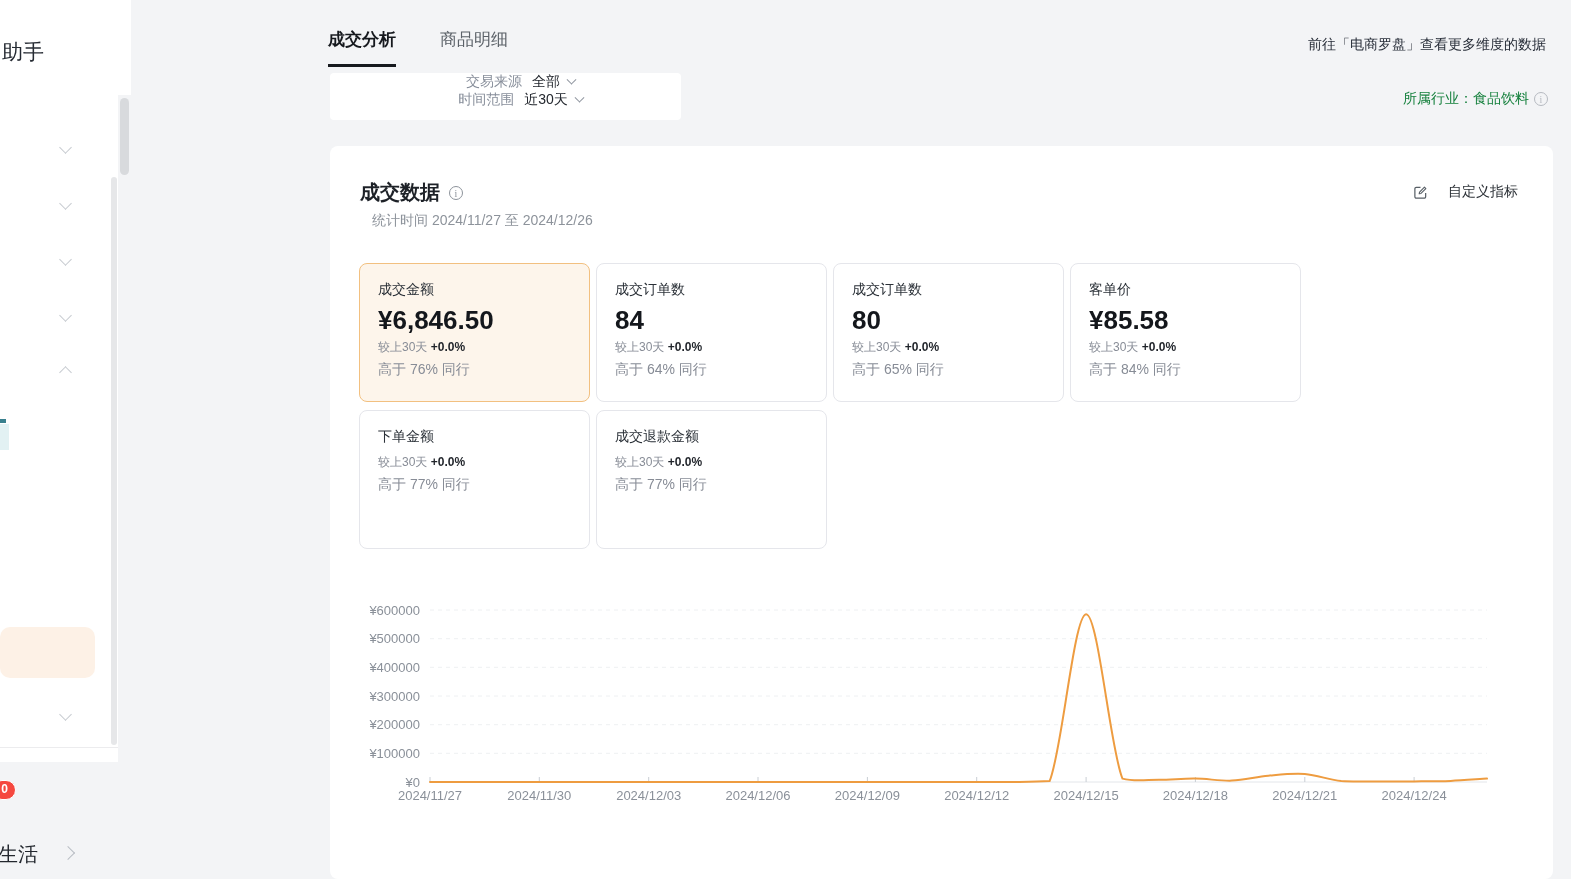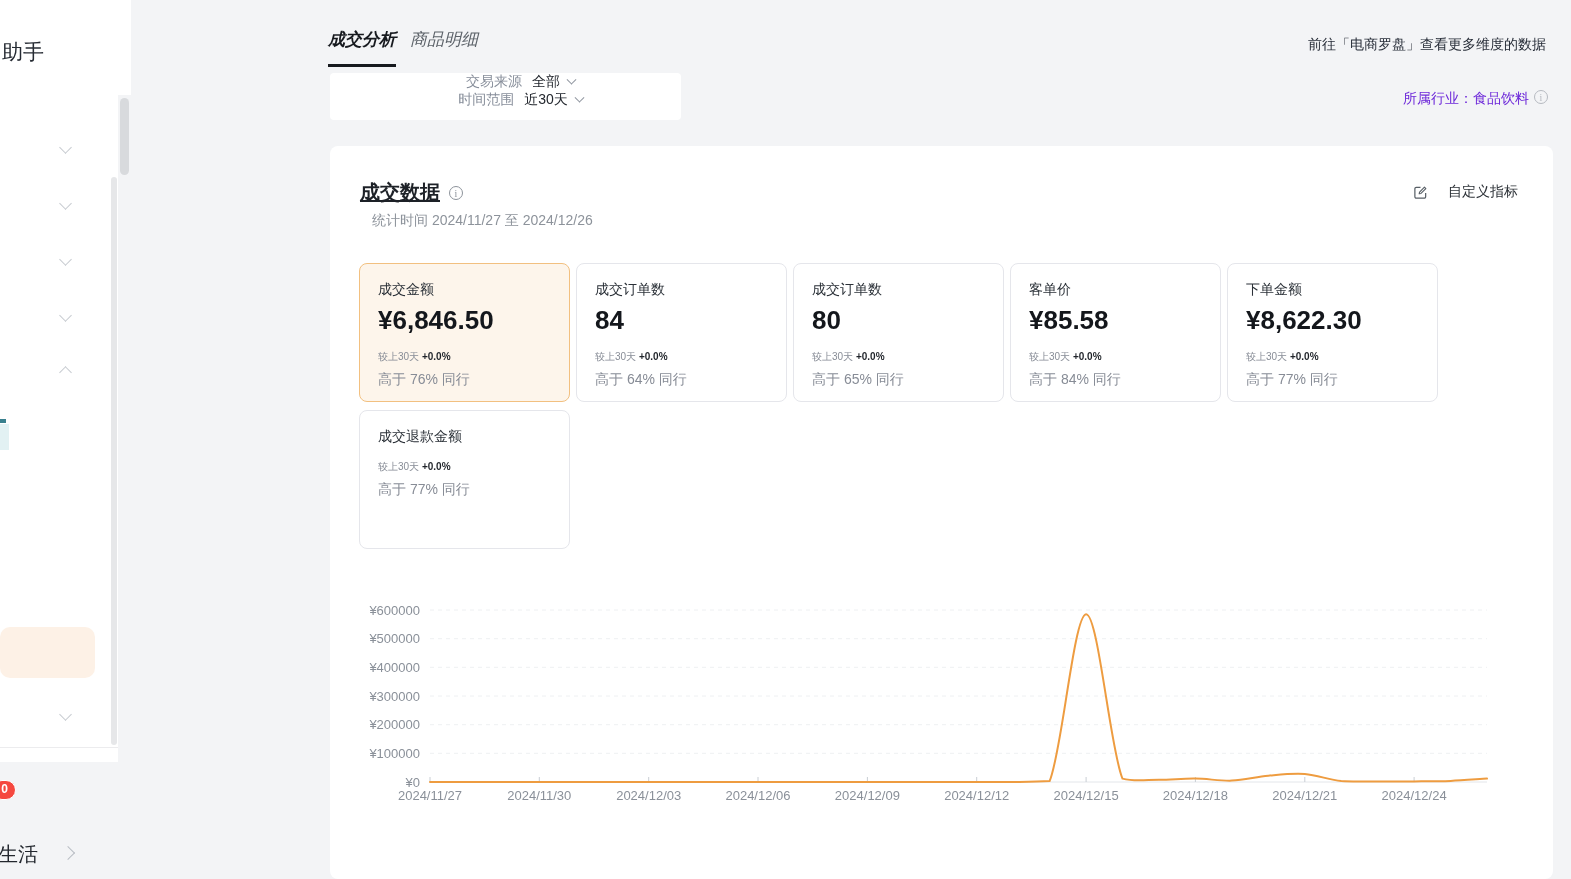--- a/index.html
+++ b/index.html
@@ -20,52 +20,52 @@
   .sb-divider { position:absolute; left:0; top:747px; width:118px; height:1px; background:#ececee; }
   .sb-badge { position:absolute; left:-8px; top:780px; height:20px; min-width:24px; padding:0 7px; background:#f5483f; border:1.5px solid #fff; border-radius:11px; color:#fff; font-size:12px; font-weight:700; line-height:17px; text-align:right; }
   .sb-bottom-label { position:absolute; left:-2px; top:841px; font-size:20px; color:#23272e; white-space:nowrap; }
   .sb-bottom-chev { position:absolute; left:63px; top:848px; width:10px; height:10px; }
 
   
   .main { position:absolute; left:118px; top:0; width:1453px; height:879px; }
   .gutter-white { position:absolute; left:0; top:0; width:13px; height:95px; background:#fff; }
   .gutter-thumb { position:absolute; left:2px; top:98px; width:9px; height:77px; background:#d8dadd; border-radius:4.5px; }
 
-  .tabs { position:absolute; left:210px; top:28px; display:flex; gap:14px;font-style:italic; }
+  .tabs { position:absolute; left:210px; top:28px; display:flex; gap:44px; }
   .tab { font-size:17px; color:#5c6269; padding-bottom:13px; cursor:pointer; }
   .tab.active { color:#16191e; font-weight:700; border-bottom:3px solid #16191e; }
 
   .top-link { position:absolute; right:25px; top:36px; font-size:14px; color:#272d38; cursor:pointer; }
 
   .filter-bar { position:absolute; left:212px; top:73px; width:351px; height:47px; background:#fff; border-radius:4px; display:flex; align-items:center; padding-left:30px;flex-direction:column; }
   .f-label { font-size:14px; color:#878e9a; margin-right:10px; }
   .f-value { font-size:14px; color:#23272e; margin-right:8px; }
   .dchev { display:inline-block; width:7px; height:7px; border-right:1.4px solid #8e949e; border-bottom:1.4px solid #8e949e; transform:rotate(45deg) translate(-2px,-2px); }
   .f-group { display:flex; align-items:center; }
   .f-gap { width:56px; }
 
-  .industry { position:absolute; right:23px; top:90px; font-size:14px; color:#6d28d9; display:flex; gap:5px; }
+  .industry { position:absolute; right:23px; top:90px; font-size:14px; color:#15803d; display:flex; align-items:center; gap:5px; }
   .info-i { display:inline-block; width:14px; height:14px; border:1px solid #b6bac1; border-radius:50%; position:relative; }
   .info-i::after { content:"i"; position:absolute; left:0; right:0; top:0; bottom:0; font-size:10px; line-height:13px; text-align:center; color:#b6bac1; font-family:"Liberation Serif",serif; }
   .info-i.dark { border-color:#8d939b; }
   .info-i.dark::after { color:#8d939b; }
 
   
   .panel { position:absolute; left:212px; top:146px; width:1223px; height:733px; background:#fff; border-radius:8px; }
   .panel-title-row { position:absolute; left:30px; top:33px; display:flex; align-items:center; gap:9px; }
-  .panel-title { font-size:20px; font-weight:600; color:#1d2127;text-decoration:underline; }
+  .panel-title { font-size:20px; font-weight:600; color:#1d2127; }
   .panel-subtitle { position:absolute; left:30px; top:66px; font-size:14px; color:#8d939b;margin-left:12px; }
   .customize-btn { position:absolute; right:35px; top:37px; display:flex; align-items:center; gap:20px; font-size:14px; color:#2b3036; cursor:pointer; }
 
   .cards-grid { position:absolute; left:29px; top:117px; width:1166px; display:flex; flex-wrap:wrap; gap:8px 6px; }
-  .mcard { width:211px; height:139px; background:#fff; border:1px solid #e5e6eb; border-radius:8px; padding:17px 18px 0; cursor:pointer; }
+  .mcard { width:231px; height:139px; background:#fff; border:1px solid #e5e6eb; border-radius:8px; padding:17px 18px 0; cursor:pointer; }
   .mcard.sel { background:#fdf5eb; border-color:#f2c080; }
   .mlabel { font-size:14px; color:#2b3138; margin-bottom:5px; }
   .mvalue { font-size:26px; font-weight:700; color:#14171c; line-height:32px; }
-  .mdelta { margin-top:10px; font-size:10px; line-height:22px; color:#878c96; }
+  .mdelta { margin-top:0; font-size:12px; line-height:22px; color:#878c96; }
   .mdelta .d { color:#1f2329; font-weight:600; }
   .mpeer { font-size:14px; line-height:22px; color:#878c96; }
 
   .chart-wrap { position:absolute; left:30px; top:452px; width:1140px; height:220px; }
   .ylab { font-size:13px; fill:#8a9099; font-family:"Liberation Sans","DejaVu Sans",sans-serif; }
   .xlab { font-size:13px; fill:#8a9099; font-family:"Liberation Sans","DejaVu Sans",sans-serif; }
 </style>
 </head>
 <body>
 
@@ -158,21 +158,20 @@
           <div class="mpeer">高于 65% 同行</div>
         </div>
         <div class="mcard">
           <div class="mlabel">客单价</div>
           <div class="mvalue">¥85.58</div>
           <div class="mdelta"><span class="g">较上30天</span><span class="d"> +0.0%</span></div>
           <div class="mpeer">高于 84% 同行</div>
         </div>
         <div class="mcard">
           <div class="mlabel">下单金额</div>
-          <div class="mvalue">¥8,622.30</div>
           <div class="mdelta"><span class="g">较上30天</span><span class="d"> +0.0%</span></div>
           <div class="mpeer">高于 77% 同行</div>
         </div>
         <div class="mcard">
           <div class="mlabel">成交退款金额</div>
           <div class="mdelta"><span class="g">较上30天</span><span class="d"> +0.0%</span></div>
           <div class="mpeer">高于 77% 同行</div>
         </div>
       </div>
 

